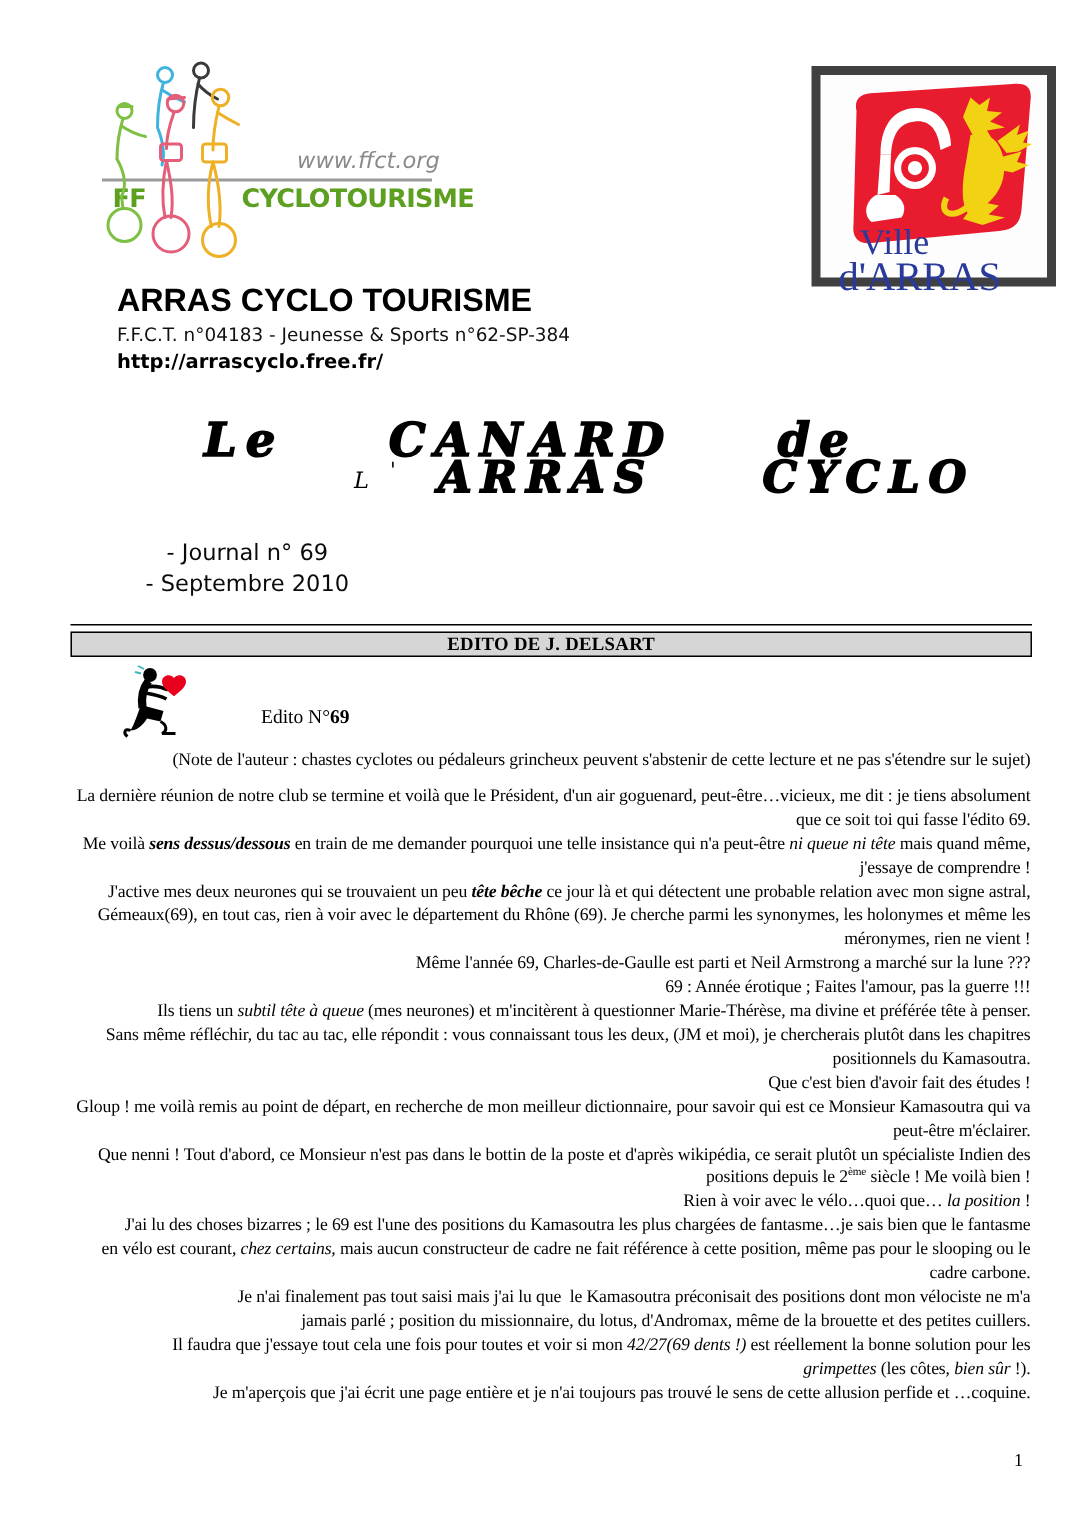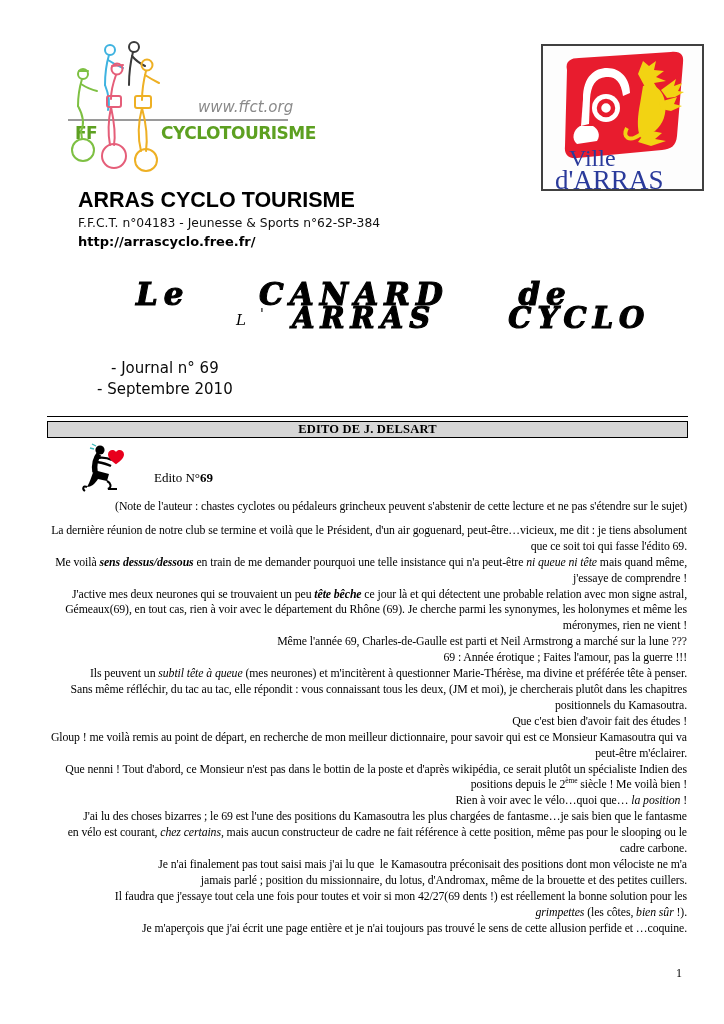--- a/index.html
+++ b/index.html
@@ -16,21 +16,21 @@
   .ffct-url{position:absolute;left:134px;top:60px;font-family:"DejaVu Sans",sans-serif;
     font-style:italic;font-size:15px;color:var(--logo_gray);}
   .ffct-ff{position:absolute;left:11px;top:85px;font-family:"DejaVu Sans",sans-serif;
     font-weight:bold;font-size:17px;color:var(--ffct_green);letter-spacing:-0.5px;}
   .ffct-name{position:absolute;left:97px;top:85px;font-family:"DejaVu Sans",sans-serif;
     font-weight:bold;font-size:17px;color:var(--ffct_green);letter-spacing:-0.5px;}
   .ffct-art{position:absolute;left:2px;top:0;}
 
   
   .arras-logo{left:541px;top:44px;width:163px;height:147px;background:#fdfdfd;
-    border:2px solid #404040;box-sizing:border-box;}
+    border:6px solid #404040;box-sizing:border-box;}
   .arras-art{position:absolute;left:0;top:0;}
   .arras-t1{position:absolute;left:26px;top:100px;font-size:24px;color:var(--arras_blue);line-height:1;}
   .arras-t2{position:absolute;left:12px;top:121px;font-size:27px;color:var(--arras_blue);line-height:1;}
 
   
   .club{left:78px;top:188px;width:420px;}
   .club-name{margin:0;font-family:"Liberation Sans",sans-serif;font-weight:bold;
     font-size:21.5px;letter-spacing:0px;color:#000;}
   .club-line{margin:3px 0 0 0;font-family:"DejaVu Sans",sans-serif;font-size:12.3px;color:#111;}
   .club-site{margin:4px 0 0 0;font-family:"DejaVu Sans",sans-serif;font-size:13px;font-weight:bold;color:#000;}
@@ -47,21 +47,21 @@
   .journal{left:97px;top:358px;font-family:"DejaVu Sans",sans-serif;font-size:15px;line-height:21px;color:#0a0a0a;text-align:center;}
 
   
   .edito-head{left:47px;top:416px;width:641px;}
   .edito-rule{height:0;border-top:1.6px solid #000;}
   .edito-bar{margin-top:4px;height:15px;background:var(--edito_bar_bg);border:1px solid #000;
     text-align:center;font-weight:bold;font-size:12.5px;line-height:15px;letter-spacing:0.2px;}
 
   
   .edito-icon{left:80px;top:441px;}
-  .edito-label{left:154px;top:470px;font-size:13px;}
+  .edito-label{left:174px;top:470px;font-size:13px;}
   .edito-label b{font-weight:bold;}
 
   
   .edito-body{left:47px;top:499px;width:640px;font-size:11.8px;line-height:15.9px;letter-spacing:-0.1px;}
   .para{white-space:pre-wrap;text-align:right;}
   .para sup{font-size:7.5px;line-height:0;vertical-align:super;}
 
   .page-num{left:676px;top:966px;font-size:12px;}
 </style>
 </head>
@@ -181,27 +181,27 @@
   </svg>
   <div class="abs edito-label"><span>Edito N°</span><b>69</b></div>
 
   <div class="abs edito-body">
       <div class="para" style="text-indent: 36px;"><span>(Note de l'auteur : chastes cyclotes ou pédaleurs grincheux peuvent s'abstenir de cette lecture et ne pas s'étendre sur le sujet)</span></div>
       <div class="para" style="margin-top: 8px;"><span>La dernière réunion de notre club se termine et voilà que le Président, d'un air goguenard, peut-être…vicieux, me dit : je tiens absolument que ce soit toi qui fasse l'édito 69.</span></div>
       <div class="para"><span>Me voilà </span><span style="font-weight: bold; font-style: italic;">sens dessus/dessous</span><span> en train de me demander pourquoi une telle insistance qui n'a peut-être </span><span style="font-style: italic;">ni queue ni tête</span><span> mais quand même, j'essaye de comprendre !</span></div>
       <div class="para"><span>J'active mes deux neurones qui se trouvaient un peu </span><span style="font-weight: bold; font-style: italic;">tête bêche</span><span> ce jour là et qui détectent une probable relation avec mon signe astral, Gémeaux(69), en tout cas, rien à voir avec le département du Rhône (69). Je cherche parmi les synonymes, les holonymes et même les méronymes, rien ne vient !</span></div>
       <div class="para" style="text-indent: 36px;"><span>Même l'année 69, Charles-de-Gaulle est parti et Neil Armstrong a marché sur la lune ???</span></div>
       <div class="para" style="text-indent: 95px;"><span>69 : Année érotique ; Faites l'amour, pas la guerre !!!</span></div>
-      <div class="para" style="text-indent: 36px;"><span>Ils peuvent un </span><span style="font-style: italic;">subtil tête à queue</span><span> (mes neurones) et m'incitèrent à questionner Marie-Thérèse, ma divine et préférée tête à penser.</span></div>
+      <div class="para" style="text-indent: 36px;"><span>Ils tiens un </span><span style="font-style: italic;">subtil tête à queue</span><span> (mes neurones) et m'incitèrent à questionner Marie-Thérèse, ma divine et préférée tête à penser.</span></div>
       <div class="para"><span>Sans même réfléchir, du tac au tac, elle répondit : vous connaissant tous les deux, (JM et moi), je chercherais plutôt dans les chapitres positionnels du Kamasoutra.</span></div>
       <div class="para" style="text-indent: 36px;"><span>Que c'est bien d'avoir fait des études !</span></div>
       <div class="para"><span>Gloup ! me voilà remis au point de départ, en recherche de mon meilleur dictionnaire, pour savoir qui est ce Monsieur Kamasoutra qui va peut-être m'éclairer.</span></div>
       <div class="para"><span>Que nenni ! Tout d'abord, ce Monsieur n'est pas dans le bottin de la poste et d'après wikipédia, ce serait plutôt un spécialiste Indien des positions depuis le 2</span><sup>ème</sup><span> siècle ! Me voilà bien !</span></div>
       <div class="para" style="text-indent: 36px;"><span>Rien à voir avec le vélo…quoi que… </span><span style="font-style: italic;">la position</span><span> !</span></div>
       <div class="para" style="text-indent: 36px;"><span>J'ai lu des choses bizarres ; le 69 est l'une des positions du Kamasoutra les plus chargées de fantasme…je sais bien que le fantasme en vélo est courant, </span><span style="font-style: italic;">chez certains,</span><span> mais aucun constructeur de cadre ne fait référence à cette position, même pas pour le slooping ou le cadre carbone.</span></div>
       <div class="para"><span>Je n'ai finalement pas tout saisi mais j'ai lu que  le Kamasoutra préconisait des positions dont mon vélociste ne m'a</span><br><span>jamais parlé ; position du missionnaire, du lotus, d'Andromax, même de la brouette et des petites cuillers.</span></div>
-      <div class="para"><span>Il faudra que j'essaye tout cela une fois pour toutes et voir si mon </span><span style="">42/27(69 dents !)</span><span> est réellement la bonne solution pour les </span><span style="font-style: italic; margin-left: 48px;">grimpettes</span><span> (les côtes, </span><span style="font-style: italic;">bien sûr</span><span> !).</span></div>
+      <div class="para"><span>Il faudra que j'essaye tout cela une fois pour toutes et voir si mon </span><span style="font-style: italic;">42/27(69 dents !)</span><span> est réellement la bonne solution pour les </span><span style="font-style: italic; margin-left: 48px;">grimpettes</span><span> (les côtes, </span><span style="font-style: italic;">bien sûr</span><span> !).</span></div>
       <div class="para" style="text-indent: 36px;"><span>Je m'aperçois que j'ai écrit une page entière et je n'ai toujours pas trouvé le sens de cette allusion perfide et …coquine.</span></div>
     </div>
 
   <div class="abs page-num">1</div>
 
 </div>
 
 </body></html>

